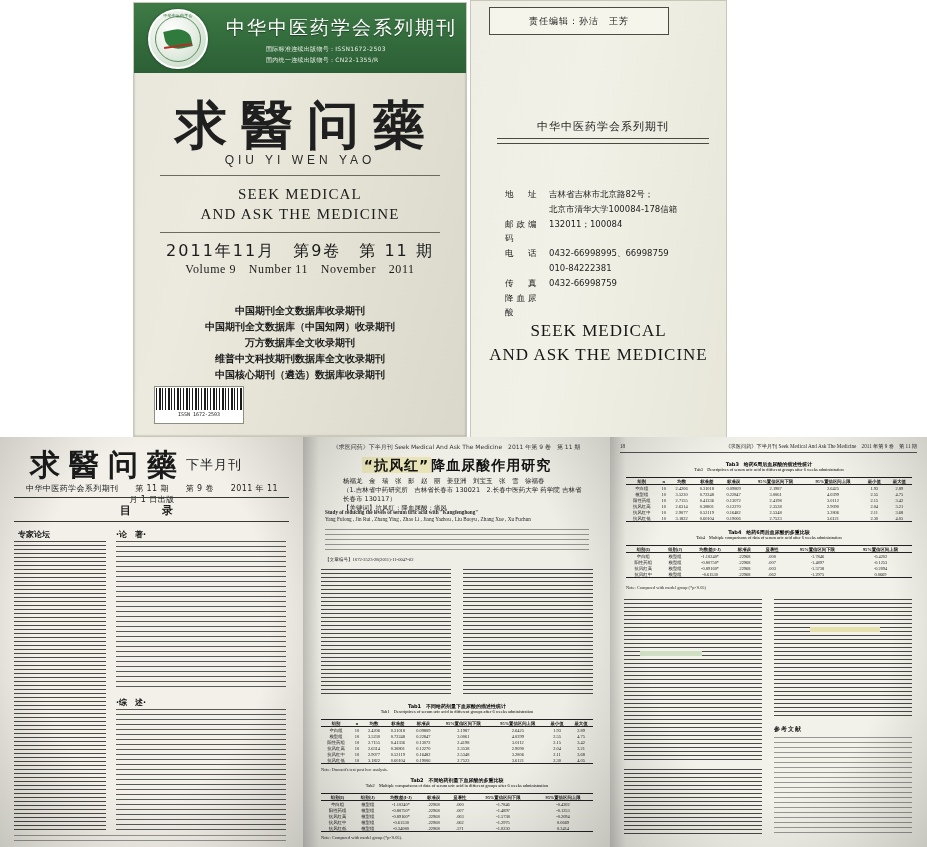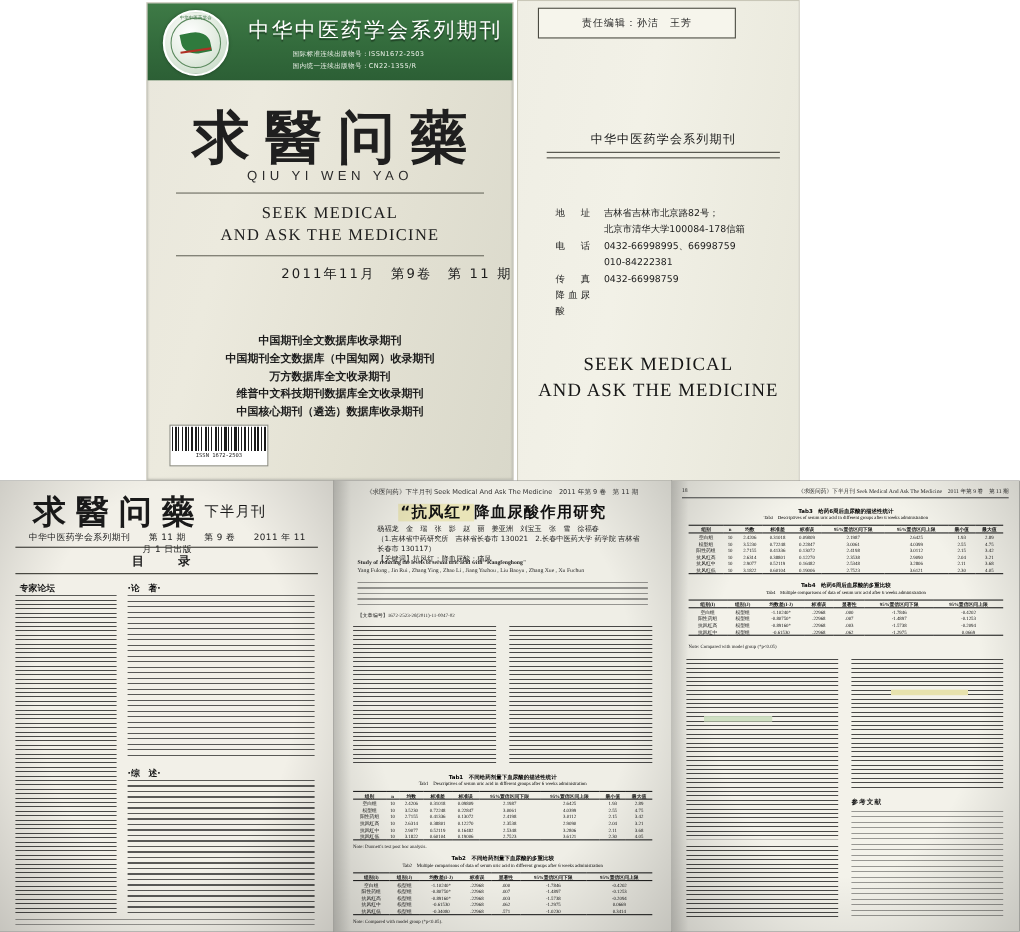--- a/index.html
+++ b/index.html
@@ -145,22 +145,22 @@
     font-size: 15px;
     letter-spacing: 1.2px;
     color: #1d1d1d;
     line-height: 20px;
   }
   .cover-front .rule.r2 { top: 229px; }
   .cover-front .issue-cn {
     position: absolute;
     left: 0; right: 0;
     top: 238px;
-    text-align: right;
-    font-size: 12px;
+    text-align: center;
+    font-size: 16px;
     letter-spacing: 2px;
     color: #1b1b1b;
     font-family: "DejaVu Sans", sans-serif;
   }
   .cover-front .issue-en {
     position: absolute;
     left: 0; right: 0;
     top: 258px;
     text-align: center;
     font-family: "Liberation Serif", serif;
@@ -507,20 +507,21 @@
       <div class="pinyin">QIU YI WEN YAO</div>
 
       <div class="rule r1"></div>
       <div class="eng">
         <div>SEEK MEDICAL</div>
         <div>AND ASK THE MEDICINE</div>
       </div>
       <div class="rule r2"></div>
 
       <div class="issue-cn">2011年11月　第9卷　第 11 期</div>
+      <div class="issue-en">Volume 9　Number 11　November　2011</div>
 
       <div class="indexes">
         <div>中国期刊全文数据库收录期刊</div>
         <div>中国期刊全文数据库（中国知网）收录期刊</div>
         <div>万方数据库全文收录期刊</div>
         <div>维普中文科技期刊数据库全文收录期刊</div>
         <div>中国核心期刊（遴选）数据库收录期刊</div>
       </div>
 
       <div class="barcode">
@@ -539,20 +540,24 @@
       </div>
 
       <div class="contact">
         <div class="row">
           <div class="k">地　址</div>
           <div class="v">吉林省吉林市北京路82号；</div>
         </div>
         <div class="row">
           <div class="k"></div>
           <div class="v">北京市清华大学100084-178信箱</div>
+        </div>
+        <div class="row">
+          <div class="k">邮政编码</div>
+          <div class="v">132011；100084</div>
         </div>
         <div class="row">
           <div class="k">电　话</div>
           <div class="v">0432-66998995、66998759</div>
         </div>
         <div class="row">
           <div class="k"></div>
           <div class="v">010-84222381</div>
         </div>
         <div class="row">

